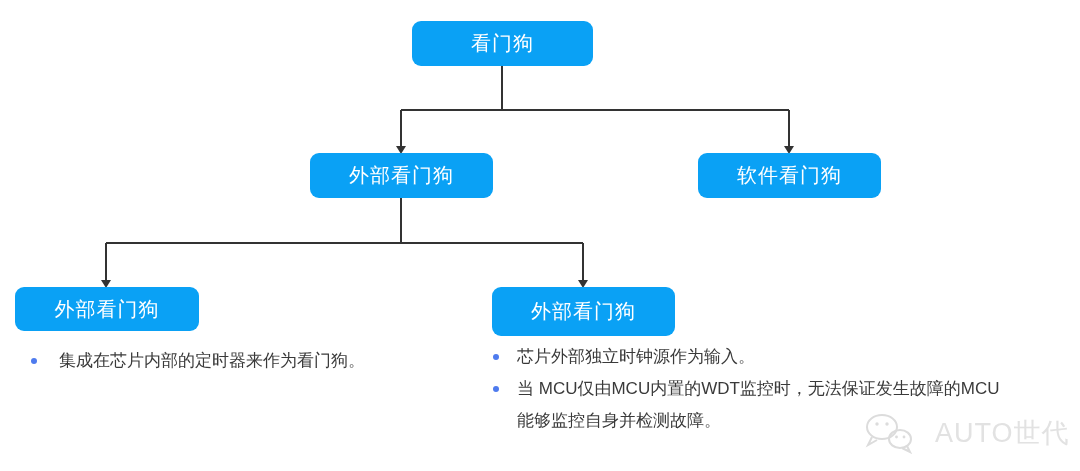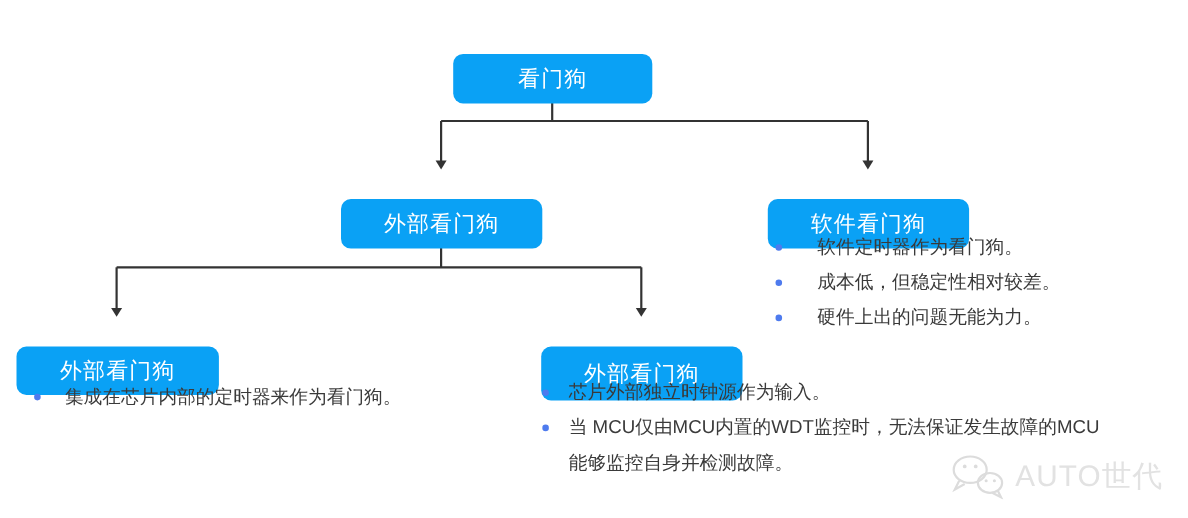--- a/index.html
+++ b/index.html
@@ -27,21 +27,20 @@
     position: absolute;
     background: #0AA1F5;
     border-radius: 9px;
     color: #ffffff;
     font-size: 20px;
     letter-spacing: 1px;
     display: flex;
     align-items: center;
     justify-content: center;
     box-sizing: border-box;
-    margin-top: 28px;
   }
   .node-root     { left: 412px; top: 21px;  width: 181px; height: 45px; }
   .node-hardware { left: 310px; top: 153px; width: 183px; height: 45px; }
   .node-software { left: 698px; top: 153px; width: 183px; height: 45px; }
   .node-internal { left: 15px;  top: 287px; width: 184px; height: 44px; }
   .node-external { left: 492px; top: 287px; width: 183px; height: 49px; }
 
   ul.bullets {
     position: absolute;
     margin: 0;
@@ -73,21 +72,21 @@
   .external-list { left: 488px; top: 341px; }
   .external-list li { padding-left: 29px; line-height: 33px; width: 490px; }
   .external-list li .dot { left: 5px; top: 14px; }
 
   .watermark {
     position: absolute;
     left: 863px;
     top: 412px;
     display: flex;
     align-items: center;
-    gap: 8px;
+    gap: 20px;
     color: #E2E2E2;
     font-size: 27px;
     letter-spacing: 1px;
     user-select: none;
   }
 </style>
 </head>
 <body>
 
 <div class="canvas">
@@ -124,34 +123,20 @@
   </div>
 
   <div class="node node-internal">
     <span>外部看门狗</span>
   </div>
 
   <div class="node node-external">
     <span>外部看门狗</span>
   </div>
 
-  <ul class="bullets sw-list">
-    <li>
-      <span class="dot"></span>
-      <span>软件定时器作为看门狗。</span>
-    </li>
-    <li>
-      <span class="dot"></span>
-      <span>成本低，但稳定性相对较差。</span>
-    </li>
-    <li>
-      <span class="dot"></span>
-      <span>硬件上出的问题无能为力。</span>
-    </li>
-  </ul>
 
   <ul class="bullets internal-list">
     <li>
       <span class="dot"></span>
       <span>集成在芯片内部的定时器来作为看门狗。</span>
     </li>
   </ul>
 
   <ul class="bullets external-list">
     <li>

